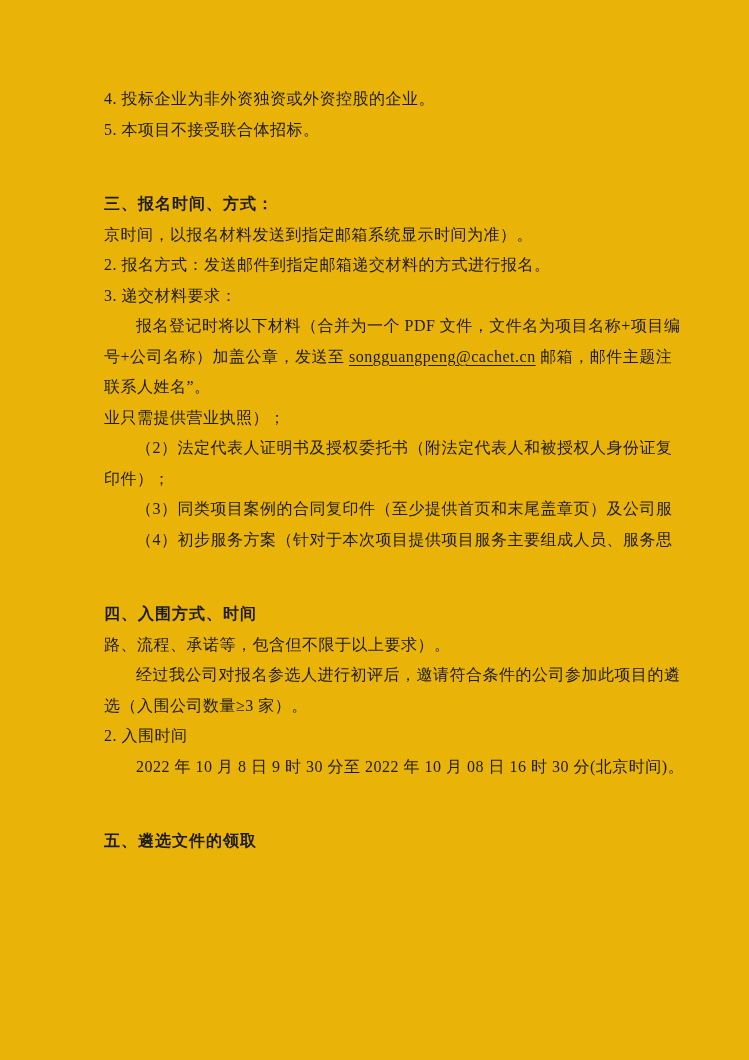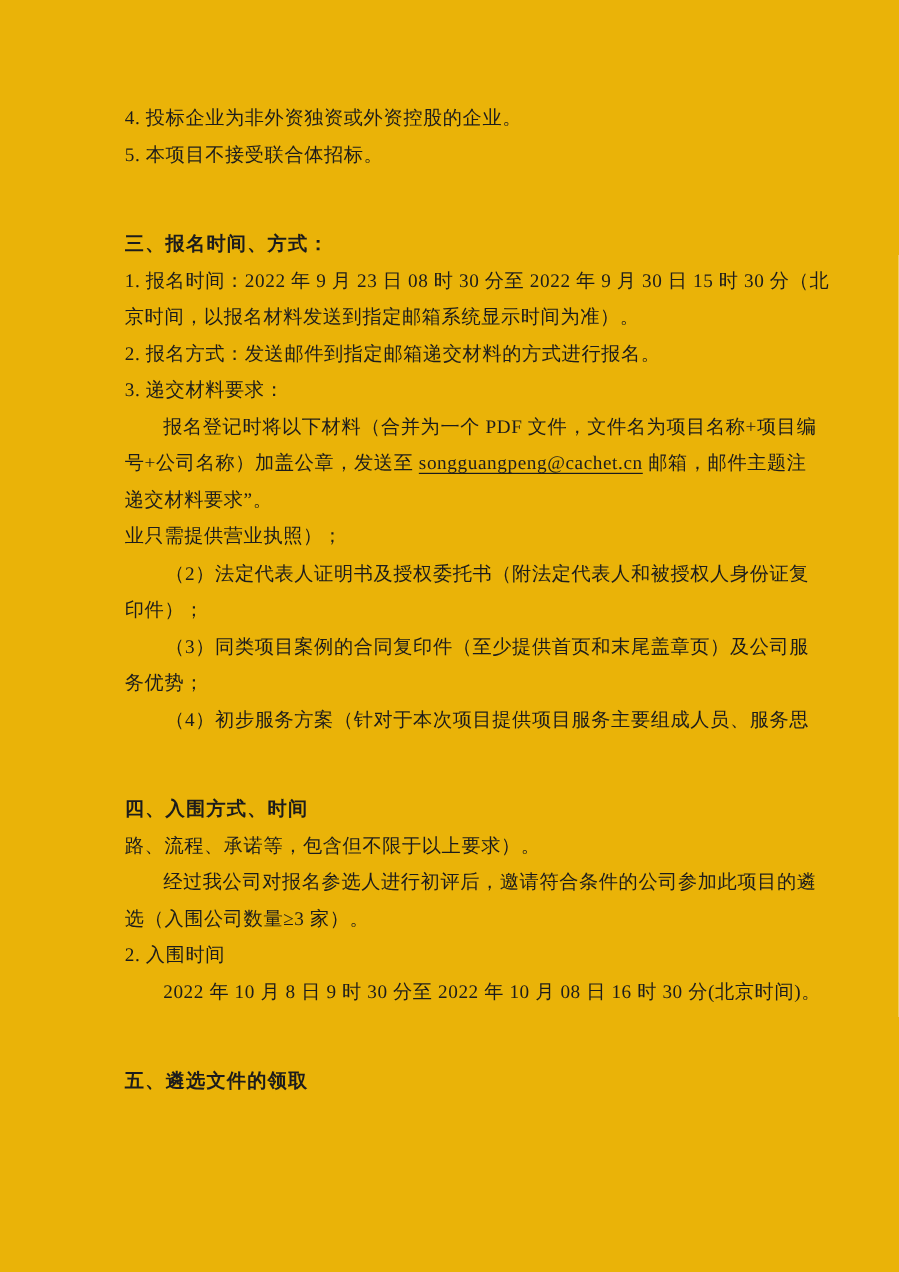--- a/index.html
+++ b/index.html
@@ -24,21 +24,20 @@
   }
   .line {
     font-size: 16px;
     line-height: 30.5px;
     height: 30.5px;
     letter-spacing: 0.5px;
     white-space: nowrap;
   }
   .indent2 {
     padding-left: 32px;
-    text-align: center;
   }
   .heading {
     font-weight: bold;
     letter-spacing: 1px;
   }
   .gap-before {
     margin-top: 44px;
   }
   .email {
     text-decoration: underline;
@@ -49,32 +48,30 @@
 </head>
 <body>
 
 <div class="page">
   <div class="content">
 
     <div class="line">4. 投标企业为非外资独资或外资控股的企业。</div>
     <div class="line">5. 本项目不接受联合体招标。</div>
 
     <div class="line heading gap-before">三、报名时间、方式：</div>
-    <div class="line">1. 报名时间：2022 年 9 月 23 日 08 时 30 分至 2022 年 9 月 30 日 15 时 30 分（北</div>
     <div class="line">京时间，以报名材料发送到指定邮箱系统显示时间为准）。</div>
     <div class="line">2. 报名方式：发送邮件到指定邮箱递交材料的方式进行报名。</div>
     <div class="line">3. 递交材料要求：</div>
     <div class="line indent2">报名登记时将以下材料（合并为一个 PDF 文件，文件名为项目名称+项目编</div>
     <div class="line"><span>号+公司名称）加盖公章，发送至 </span><span class="email">songguangpeng@cachet.cn</span><span> 邮箱，邮件主题注</span></div>
-    <div class="line">递交材料要求”。</div>
+    <div class="line">联系人姓名”。</div>
     <div class="line">业只需提供营业执照）；</div>
     <div class="line indent2">（2）法定代表人证明书及授权委托书（附法定代表人和被授权人身份证复</div>
     <div class="line">印件）；</div>
     <div class="line indent2">（3）同类项目案例的合同复印件（至少提供首页和末尾盖章页）及公司服</div>
-    <div class="line">务优势；</div>
     <div class="line indent2">（4）初步服务方案（针对于本次项目提供项目服务主要组成人员、服务思</div>
     <div class="line heading gap-before">四、入围方式、时间</div>
 
     <div class="line">路、流程、承诺等，包含但不限于以上要求）。</div>
     <div class="line indent2">经过我公司对报名参选人进行初评后，邀请符合条件的公司参加此项目的遴</div>
     <div class="line">选（入围公司数量≥3 家）。</div>
     <div class="line">2. 入围时间</div>
     <div class="line indent2">2022 年 10 月 8 日 9 时 30 分至 2022 年 10 月 08 日 16 时 30 分(北京时间)。</div>
 
     <div class="line heading gap-before">五、遴选文件的领取</div>

